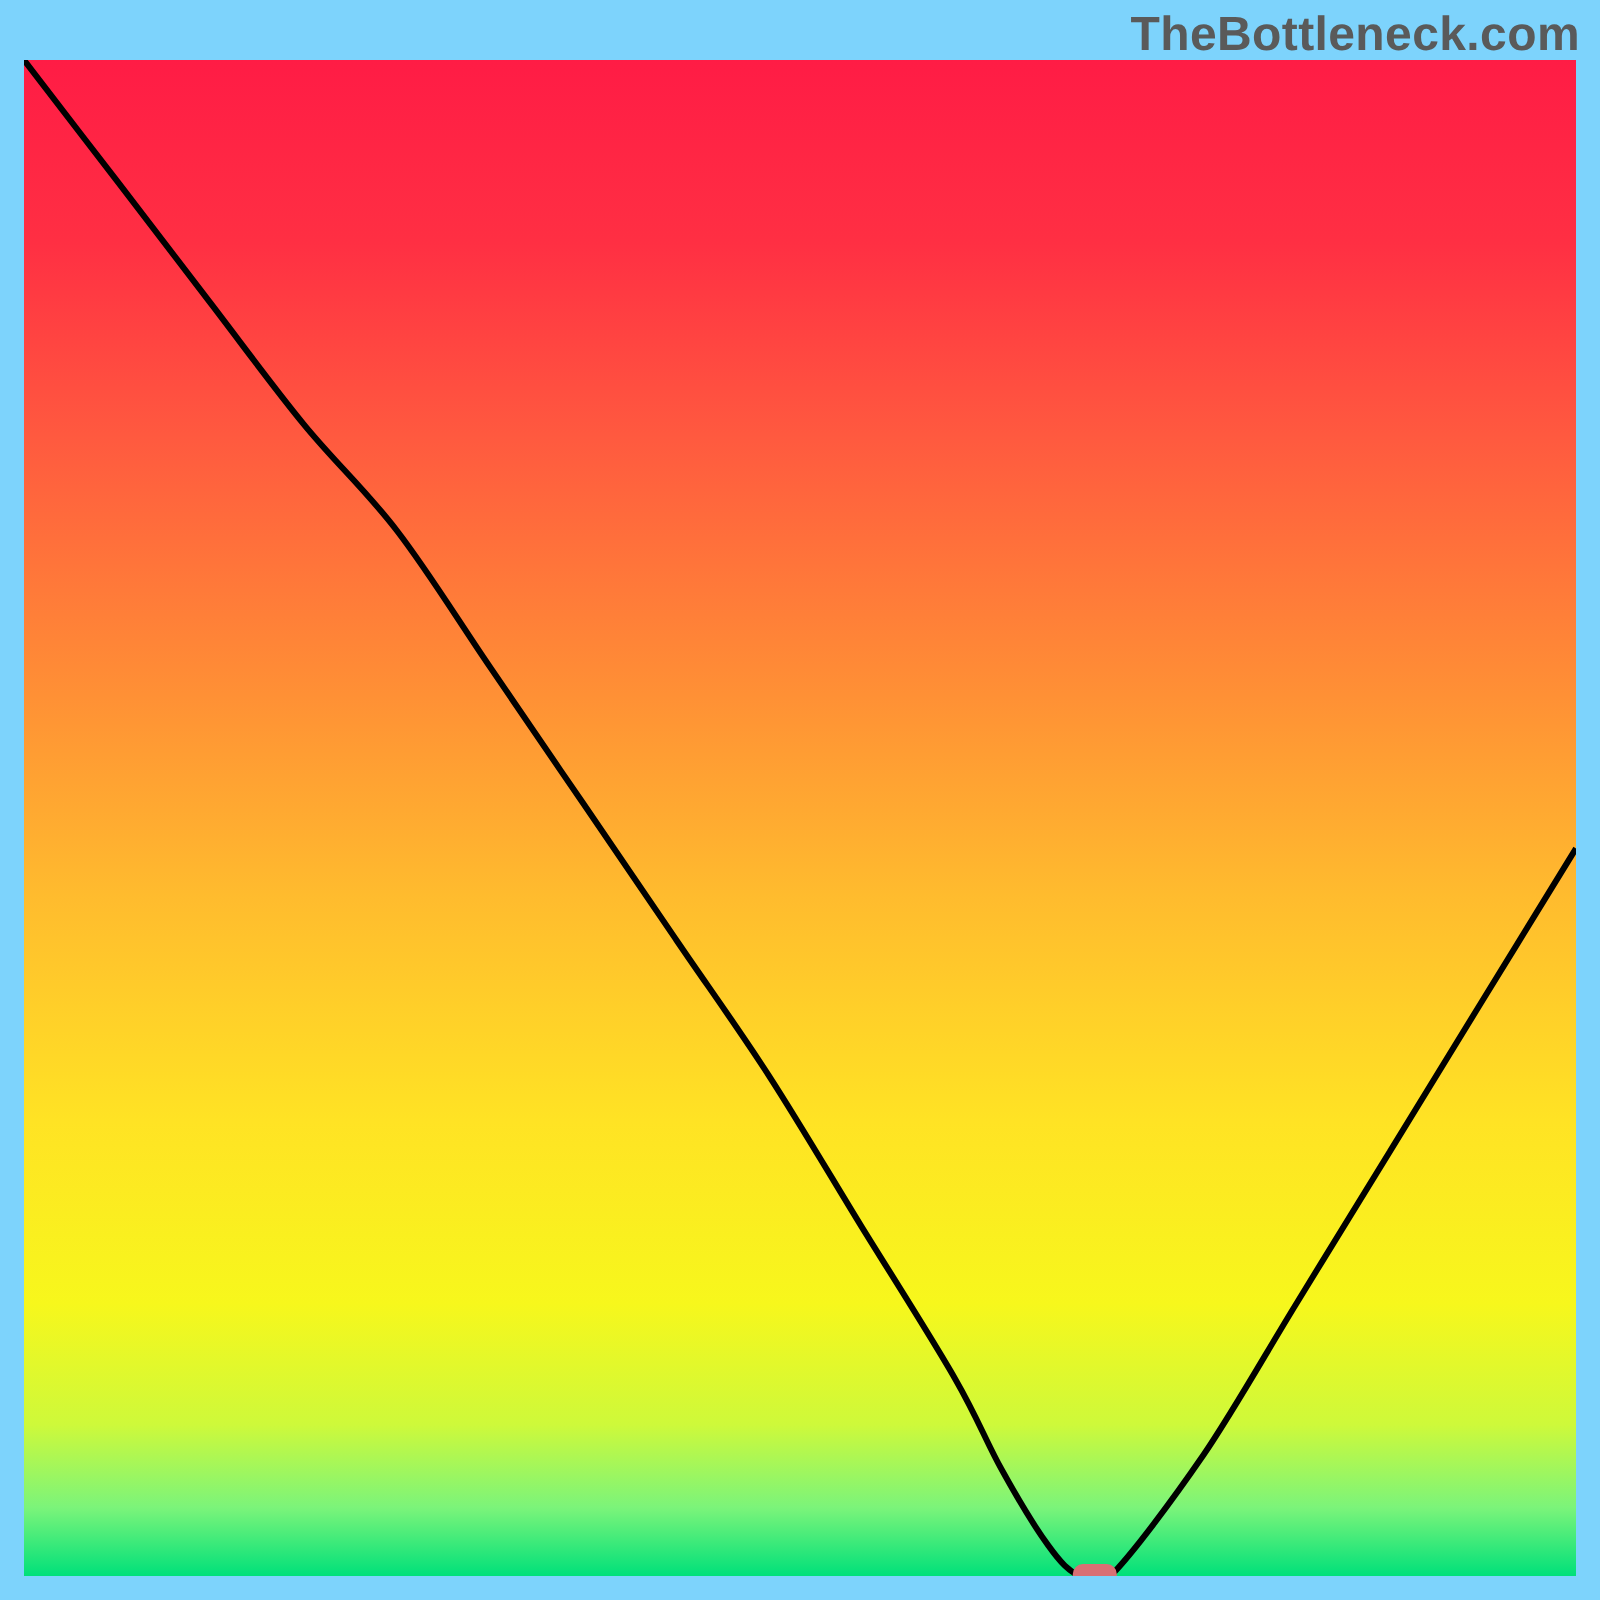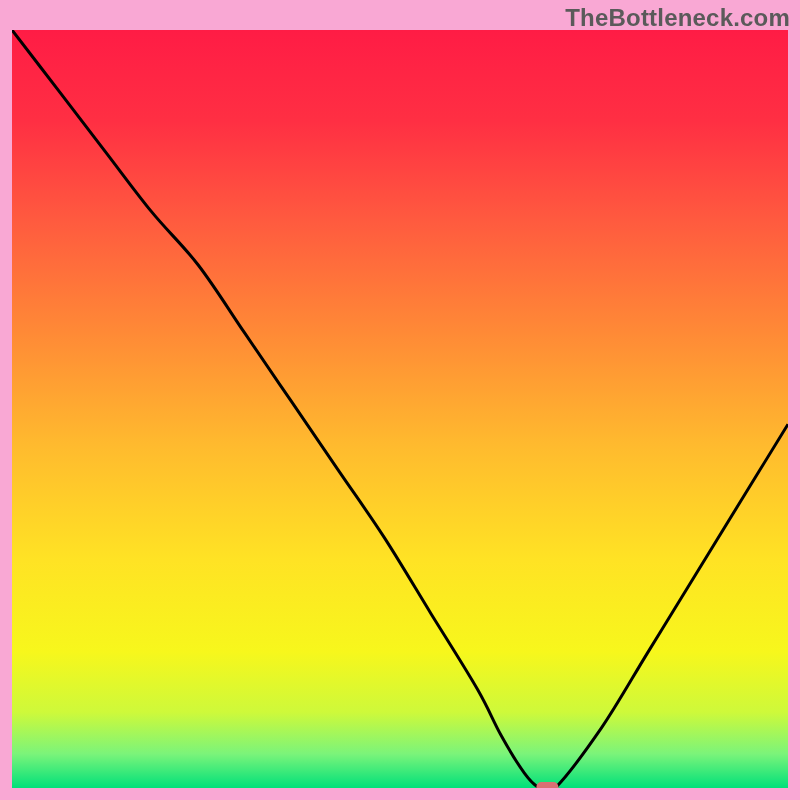--- a/index.html
+++ b/index.html
@@ -8,21 +8,21 @@
     width: 800px;
     height: 800px;
     background: #000;
     overflow: hidden;
     font-family: Arial, Helvetica, sans-serif;
   }
   .frame {
     position: relative;
     width: 800px;
     height: 800px;
-    background: #f9a8d4;
+    background: #7dd3fc;
   }
   .watermark {
     position: absolute;
     top: 4px;
     right: 10px;
     color: #5a5a5a;
     font-size: 24px;
     font-weight: 600;
     letter-spacing: 0.2px;
     z-index: 20;

